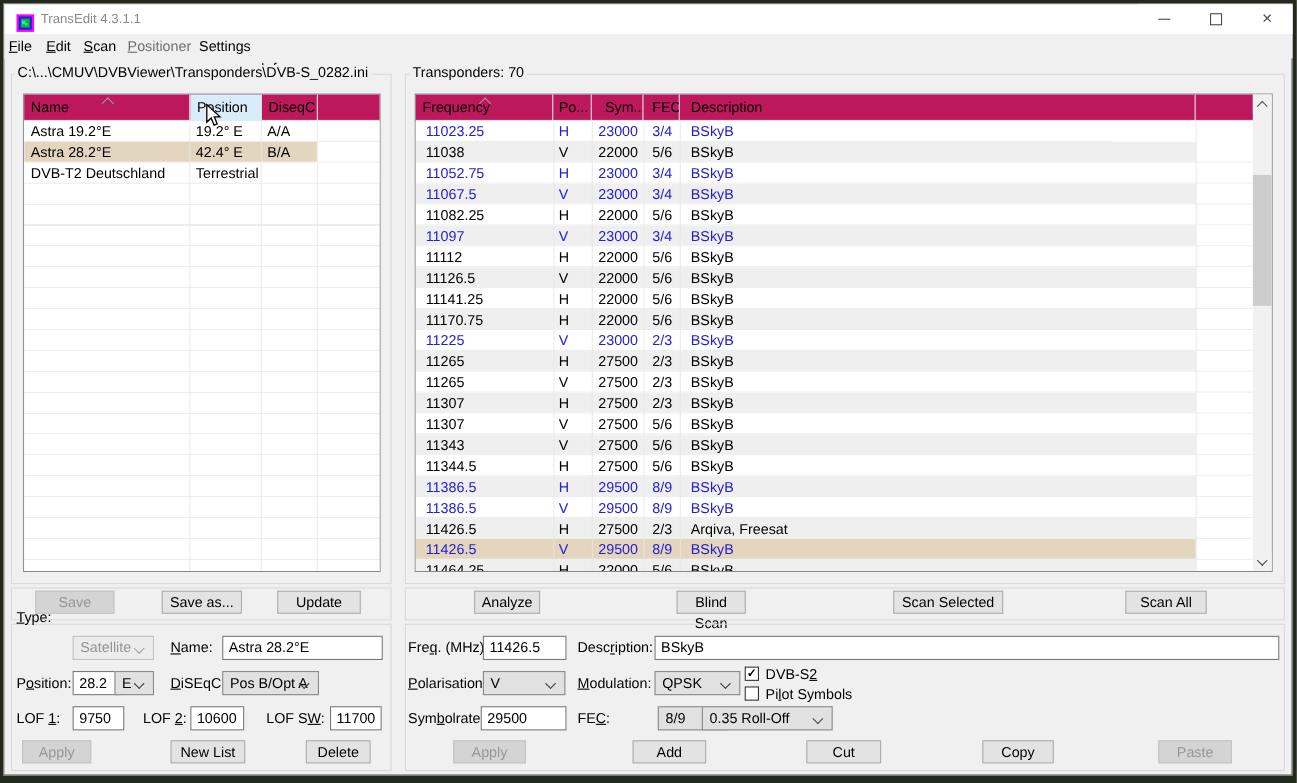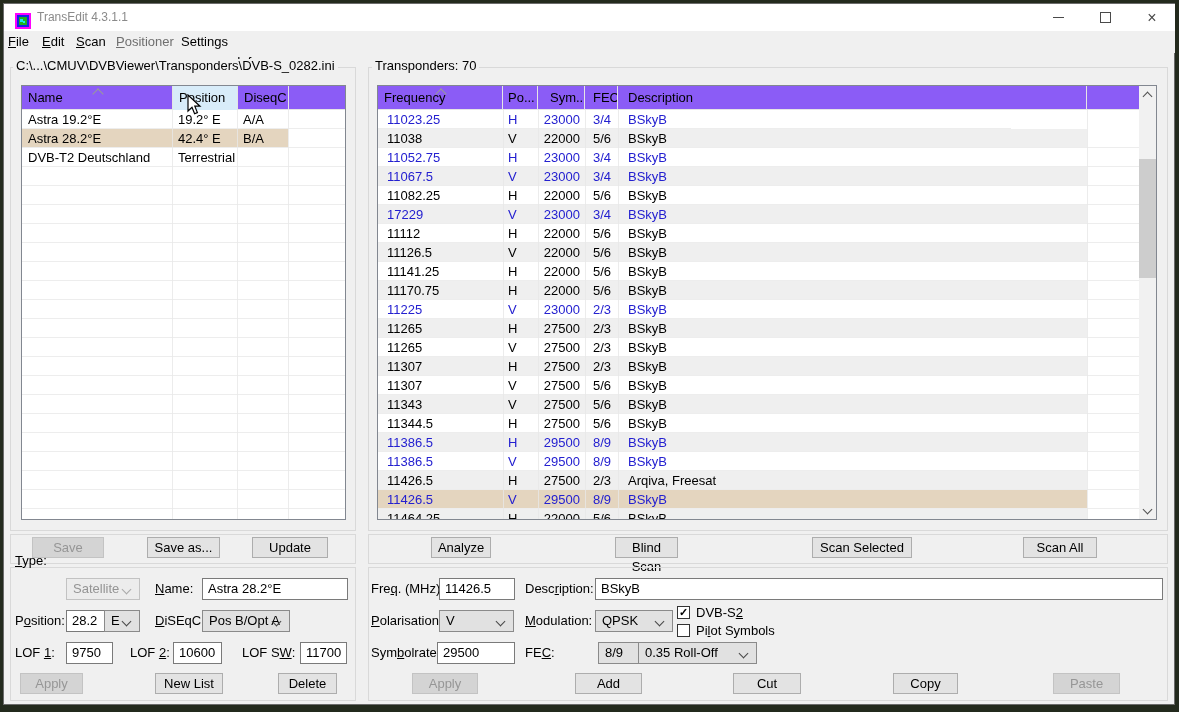--- a/index.html
+++ b/index.html
@@ -19,21 +19,21 @@
   .glyph-max{width:9px;height:9px;border:1px solid #4a4a4a;}
   .glyph-close{font-size:16px;color:#4a4a4a;line-height:16px;}
   .menubar{position:absolute;left:4px;top:31px;width:1171px;height:22px;background:#f0f0f0;}
   .menu-item{position:absolute;top:0;line-height:22px;color:#000;}
   .menu-item.disabled{color:#6f6f6f;}
   
   .groupbox{position:absolute;border:1px solid #d9d9d9;box-sizing:border-box;}
   .gb-label{position:absolute;background:#f0f0f0;padding:0 3px;line-height:14px;z-index:3;}
   
   .lv{position:absolute;background:#fff;border:1px solid #828790;box-sizing:border-box;}
-  .lv-head{position:absolute;left:0;top:0;height:24px;background:#8b5cf6;border-bottom:1px solid #e5e5e5;box-sizing:border-box;z-index:2;}
+  .lv-head{position:absolute;left:0;top:0;height:24px;background:#be185d;border-bottom:1px solid #e5e5e5;box-sizing:border-box;z-index:2;}
   .hcell{position:absolute;top:0;height:24px;border-right:1px solid #e5e5e5;box-sizing:border-box;padding:4px 0 0 6px;white-space:nowrap;overflow:hidden;}
   .hcell.hover{background:#d8ecf9;}
   .hcell.nosep{border-right:none;}
   .sortmark{position:absolute;width:7px;height:7px;border-left:1px solid #9a9a9a;border-top:1px solid #9a9a9a;transform:rotate(45deg);z-index:3;}
   .lv-body{position:absolute;left:0;overflow:hidden;
            background-image:repeating-linear-gradient(to bottom,#fff 0,#fff 18px,#ededed 18px,#ededed 19px);}
   .vline{position:absolute;top:0;bottom:0;width:1px;background:#e7e7e7;opacity:.8;z-index:2;pointer-events:none;}
   .trow{position:absolute;left:0;height:19px;border-bottom:1px solid #ededed;box-sizing:border-box;background:#fff;}
   .rowbg{position:absolute;left:0;top:0;height:100%;}
   .trow.stripe .rowbg{background:#efefef;}
@@ -215,21 +215,21 @@
         <div class="trow" style="top: 76px; width: 761px;">
           <div class="rowbg" style="width: 709px;"></div>
           <div class="cell" style="left: 9px;">11082.25</div>
           <div class="cell" style="left: 130px;">H</div>
           <div class="cell" style="left: 160px; width: 42px; text-align: right;">22000</div>
           <div class="cell" style="left: 215px;">5/6</div>
           <div class="cell" style="left: 250px;">BSkyB</div>
         </div>
         <div class="trow stripe s2" style="top: 95px; width: 761px;">
           <div class="rowbg" style="width: 709px;"></div>
-          <div class="cell" style="left: 9px;">17229</div>
+          <div class="cell" style="left: 9px;">11097</div>
           <div class="cell" style="left: 130px;">V</div>
           <div class="cell" style="left: 160px; width: 42px; text-align: right;">23000</div>
           <div class="cell" style="left: 215px;">3/4</div>
           <div class="cell" style="left: 250px;">BSkyB</div>
         </div>
         <div class="trow" style="top: 114px; width: 761px;">
           <div class="rowbg" style="width: 709px;"></div>
           <div class="cell" style="left: 9px;">11112</div>
           <div class="cell" style="left: 130px;">H</div>
           <div class="cell" style="left: 160px; width: 42px; text-align: right;">22000</div>

